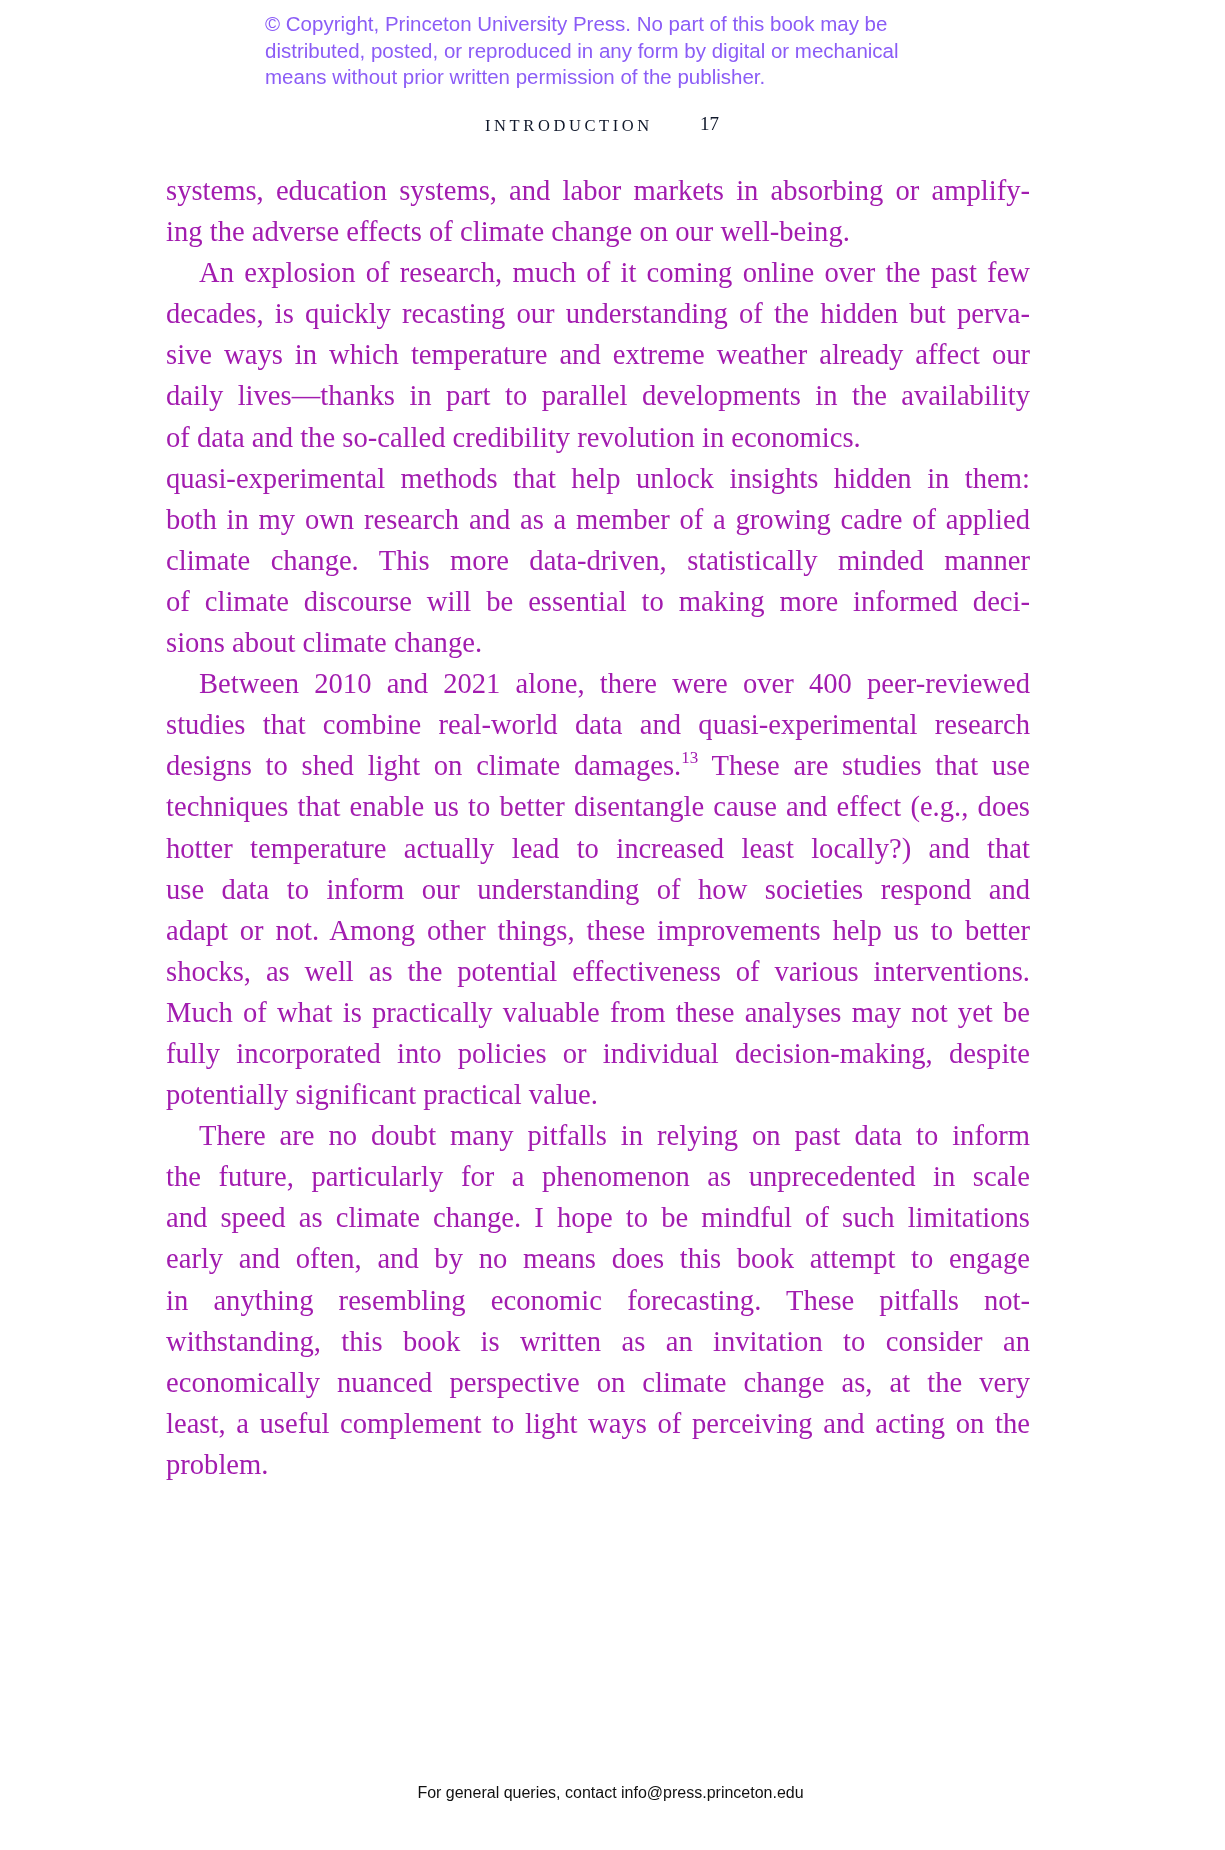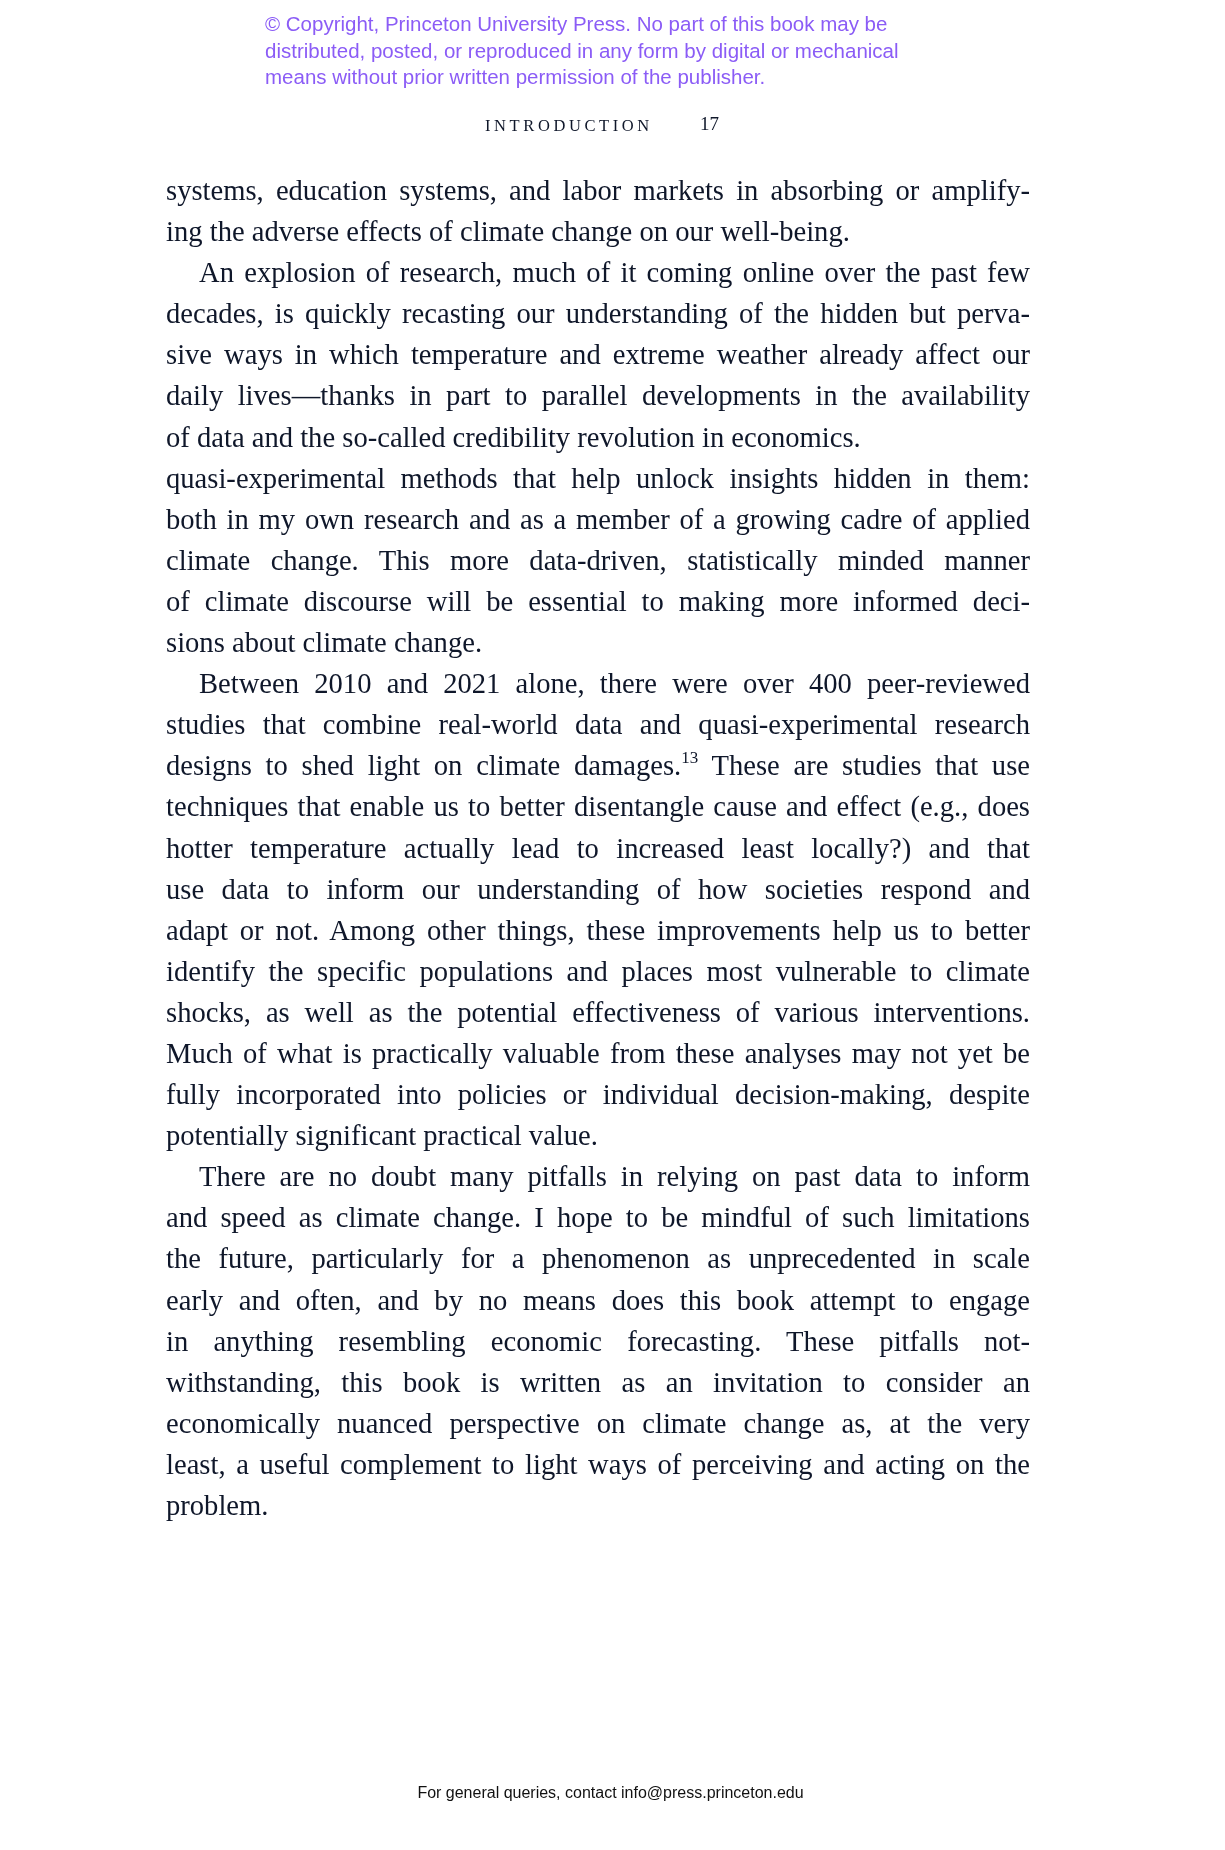--- a/index.html
+++ b/index.html
@@ -52,21 +52,21 @@
       font-size: 19px;
     }
     .body-text {
       position: absolute;
       left: 166px;
       top: 170px;
       width: 864px;
       font-family: "Liberation Serif", serif;
       font-size: 28.6px;
       line-height: 41.1px;
-      color: #0f172a;
+      color: #a21caf;
     }
     .para {
       margin: 0;
     }
     .line {
       display: block;
       white-space: nowrap;
       text-align: justify;
       text-align-last: justify;
       height: 41.1px;
@@ -138,31 +138,30 @@
   </p>
 
   <p class="para">
     <span class="line indent">Between 2010 and 2021 alone, there were over 400 peer-reviewed</span>
     <span class="line">studies that combine real-world data and quasi-experimental research</span>
     <span class="line"><span>designs to shed light on climate damages.</span><sup class="fn">13</sup><span> These are studies that use</span></span>
     <span class="line">techniques that enable us to better disentangle cause and effect (e.g., does</span>
     <span class="line">hotter temperature actually lead to increased least locally?) and that</span>
     <span class="line">use data to inform our understanding of how societies respond and</span>
     <span class="line">adapt or not. Among other things, these improvements help us to better</span>
-    <span class="line">identify the specific populations and places most vulnerable to climate</span>
     <span class="line">shocks, as well as the potential effectiveness of various interventions.</span>
     <span class="line">Much of what is practically valuable from these analyses may not yet be</span>
     <span class="line">fully incorporated into policies or individual decision-making, despite</span>
     <span class="line last">potentially significant practical value.</span>
   </p>
 
   <p class="para">
     <span class="line indent">There are no doubt many pitfalls in relying on past data to inform</span>
+    <span class="line">the future, particularly for a phenomenon as unprecedented in scale</span>
     <span class="line">and speed as climate change. I hope to be mindful of such limitations</span>
-    <span class="line">the future, particularly for a phenomenon as unprecedented in scale</span>
     <span class="line">early and often, and by no means does this book attempt to engage</span>
     <span class="line">in anything resembling economic forecasting. These pitfalls not-</span>
     <span class="line">withstanding, this book is written as an invitation to consider an</span>
     <span class="line">economically nuanced perspective on climate change as, at the very</span>
     <span class="line">least, a useful complement to light ways of perceiving and acting on the</span>
     <span class="line last">problem.</span>
   </p>
 </div>
 
 <div class="footer">

